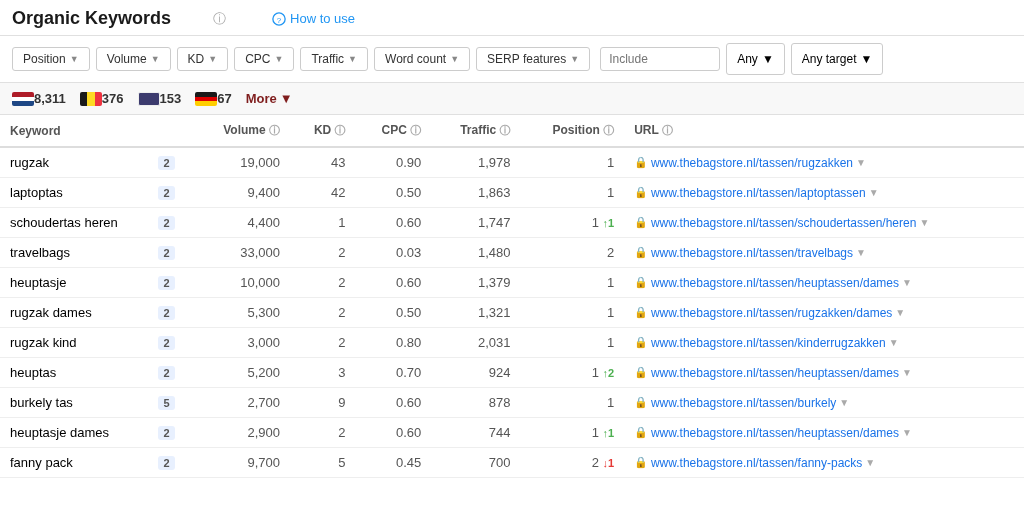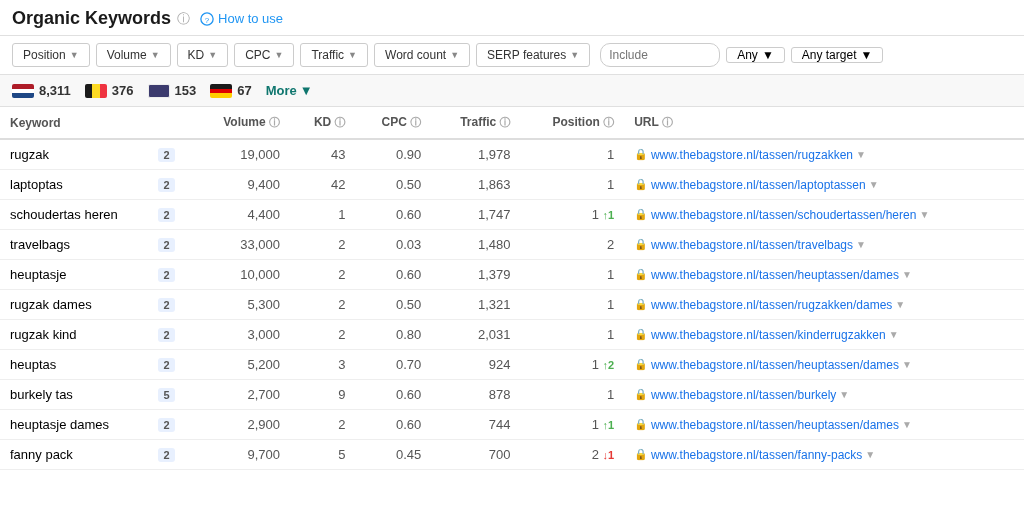--- a/index.html
+++ b/index.html
@@ -1,38 +1,38 @@
 <!DOCTYPE html>
 <html><head>
   <meta charset="utf-8">
   <style>
     * { box-sizing: border-box; margin: 0; padding: 0; }
     body { font-family: Arial, sans-serif; font-size: 13px; color: #333; background: #fff; width: 1024px; }
 
-    .header { display: flex; align-items: center; padding: 8px 12px 6px; border-bottom: 1px solid #e0e0e0; }
+    .header { display: flex; align-items: center; padding: 8px 12px 6px; border-bottom: 1px solid #e0e0e0; gap: 36px; }
     .header h1 { font-size: 18px; font-weight: 700; color: #1a1a1a; margin-right: 6px; }
     .header .info-icon { color: #aaa; font-size: 13px; margin-right: 10px; cursor: default; }
     .header .how-to { color: #2196F3; font-size: 13px; cursor: pointer; display: flex; align-items: center; gap: 4px; }
     .header .how-to svg { width: 14px; height: 14px; }
 
     .filters { display: flex; align-items: center; gap: 6px; padding: 7px 12px; border-bottom: 1px solid #e0e0e0; flex-wrap: wrap; }
     .filter-btn { display: flex; align-items: center; gap: 4px; padding: 4px 10px; border: 1px solid #ccc; border-radius: 3px; background: #fff; cursor: pointer; font-size: 12px; color: #333; white-space: nowrap; }
     .filter-btn .arrow { font-size: 9px; color: #888; }
     .filter-include { display: flex; align-items: center; gap: 6px; margin-left: 4px; }
-    .filter-include input { border: 1px solid #ccc; border-radius: 10px; padding: 4px 8px; font-size: 12px; color: #999; width: 120px; }
-    .filter-any-btn { display: flex; align-items: center; gap: 4px; padding: 0 10px; border: 1px solid #ccc; border-radius: 3px; background: #fff; cursor: pointer; font-size: 12px; }
+    .filter-include input { border: 1px solid #ccc; border-radius: 3px; padding: 4px 8px; font-size: 12px; color: #999; width: 120px; }
+    .filter-any-btn { display: flex; align-items: center; gap: 4px; padding: 8px 10px; border: 1px solid #ccc; border-radius: 3px; background: #fff; cursor: pointer; font-size: 12px; }
 
     .flags-bar { display: flex; align-items: center; gap: 14px; padding: 8px 12px; border-bottom: 1px solid #e0e0e0; background: #f8f8f8; }
-    .flag-item { display: flex; align-items: center; gap: 5px; font-size: 13px; font-weight: 600; cursor: pointer; }
+    .flag-item { display: flex; align-items: center; font-size: 13px; font-weight: 600; cursor: pointer; }
     .flag { width: 22px; height: 14px; display: inline-block; border-radius: 2px; }
     .flag-nl { background: linear-gradient(to bottom, #AE1C28 33%, #fff 33%, #fff 66%, #1E4785 66%); }
     .flag-be { background: linear-gradient(to right, #1a1a1a 33%, #FDDA24 33%, #FDDA24 66%, #EF3340 66%); }
     .flag-us { background: #3C3B6E; position: relative; overflow: hidden; }
     .flag-de { background: linear-gradient(to bottom, #1a1a1a 33%, #DD0000 33%, #DD0000 66%, #FFCE00 66%); }
-    .more-btn { display: flex; align-items: center; gap: 3px; color: #0f766e; font-size: 13px; cursor: pointer; font-weight: 600; }
+    .more-btn { display: flex; align-items: center; gap: 3px; color: #7f1d1d; font-size: 13px; cursor: pointer; font-weight: 600; }
 
     .table-wrapper { overflow-x: auto; }
     table { width: 100%; border-collapse: collapse; }
     thead tr { border-bottom: 2px solid #ddd; }
     thead th { padding: 8px 10px; text-align: left; font-size: 12px; color: #555; font-weight: 700; white-space: nowrap; }
     thead th .info-i { color: #aaa; font-size: 11px; cursor: default; }
     tbody tr { border-bottom: 1px solid #eee; }
     tbody td { padding: 7px 10px; font-size: 13px; white-space: nowrap; }
     .td-keyword { color: #000000; cursor: pointer; max-width: 320px; white-space: nowrap; overflow: hidden; text-overflow: ellipsis; }
     .td-num { text-align: right; color: #555; }

